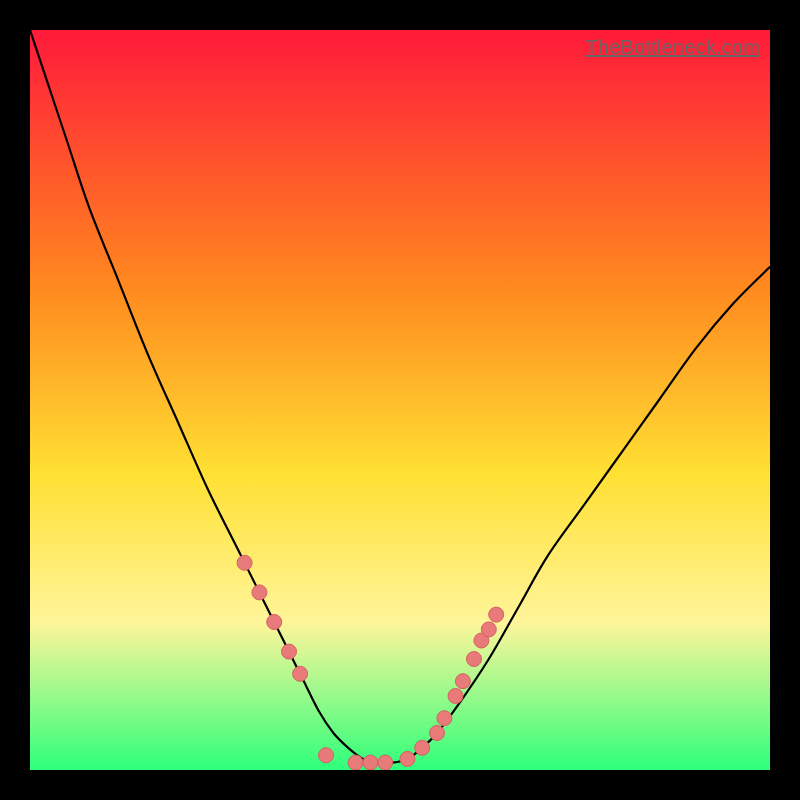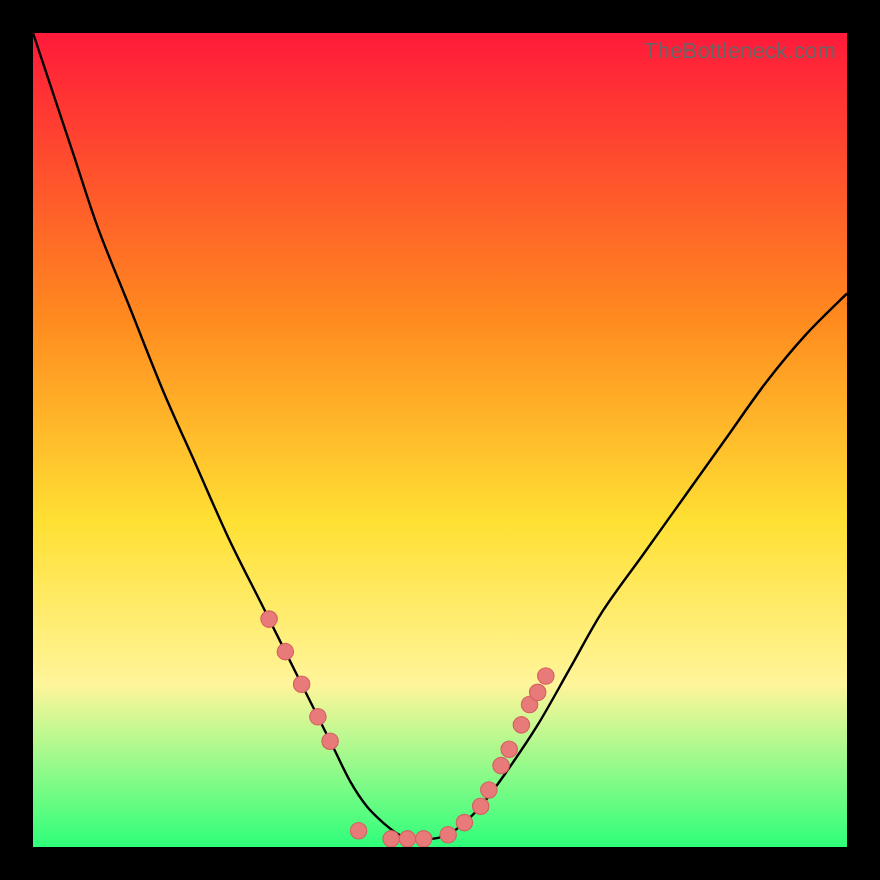--- a/index.html
+++ b/index.html
@@ -26,20 +26,21 @@
   }
   .watermark {
     position: absolute;
     top: 6px;
     right: 10px;
     color: #666;
     font-size: 20px;
     font-weight: 500;
     letter-spacing: 0.2px;
     z-index: 50;
+    text-decoration: underline;
   }
   svg { display: block; }
 </style>
 </head>
 <body>
 
 <div class="frame">
   <div class="plot-area">
     <svg id="chart-svg" width="740" height="740" viewBox="0 0 740 740">
         <defs>

